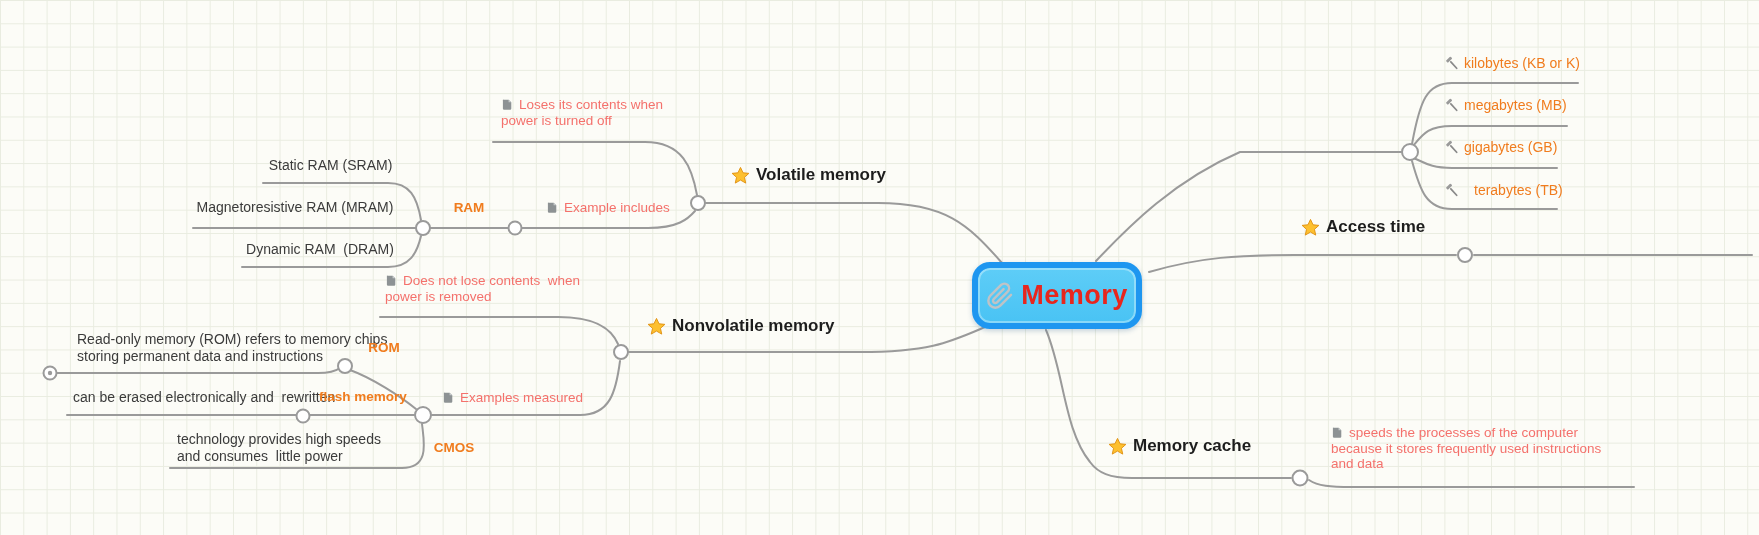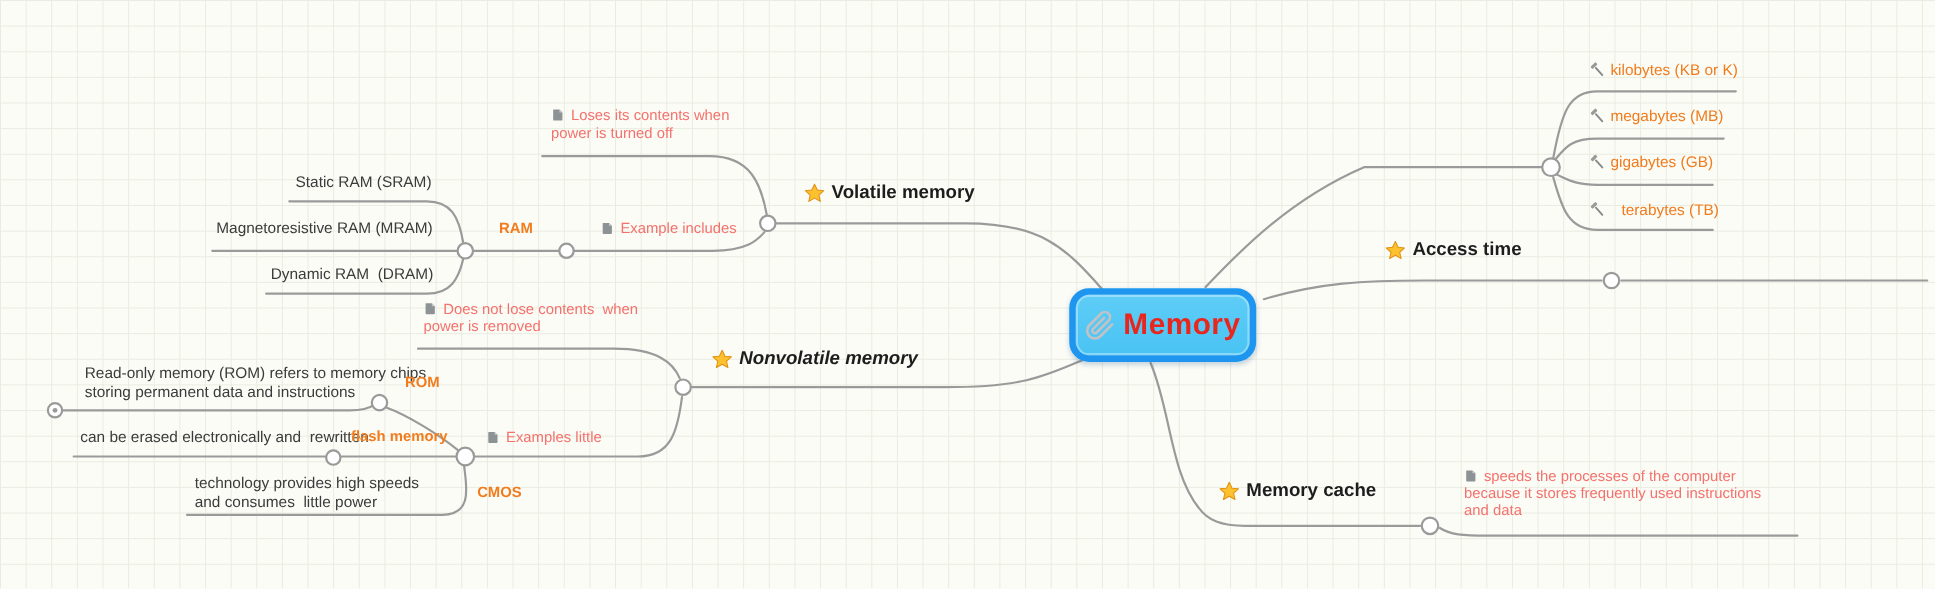--- a/index.html
+++ b/index.html
@@ -97,29 +97,29 @@
     <span class="root-label">Memory</span>
   </div>
 
   <div class="abs row" style="left:731px;top:165px;">
     <svg class="icon" style="margin:0" width="19" height="19" viewBox="0 0 24 24">
         <polygon points="12,1.8 15.2,8.6 22.6,9.3 17,14.3 18.6,21.6 12,17.8 5.4,21.6 7,14.3 1.4,9.3 8.8,8.6" fill="#fdc02f" stroke="#e09112" stroke-width="1.2" stroke-linejoin="round"></polygon>
       </svg>
     <span class="topic-label">Volatile memory</span>
   </div>
 
-  <div class="abs row" style="left:647px;top:316px;font-style:italic;">
+  <div class="abs row" style="left:647px;top:316px;">
     <svg class="icon" style="margin:0" width="19" height="19" viewBox="0 0 24 24">
         <polygon points="12,1.8 15.2,8.6 22.6,9.3 17,14.3 18.6,21.6 12,17.8 5.4,21.6 7,14.3 1.4,9.3 8.8,8.6" fill="#fdc02f" stroke="#e09112" stroke-width="1.2" stroke-linejoin="round"></polygon>
       </svg>
     <span class="topic-label">Nonvolatile memory</span>
   </div>
 
 
-  <div class="abs row" style="left:1259px;top:217px;">
+  <div class="abs row" style="left:1301px;top:217px;">
     <svg class="icon" style="margin:0" width="19" height="19" viewBox="0 0 24 24">
         <polygon points="12,1.8 15.2,8.6 22.6,9.3 17,14.3 18.6,21.6 12,17.8 5.4,21.6 7,14.3 1.4,9.3 8.8,8.6" fill="#fdc02f" stroke="#e09112" stroke-width="1.2" stroke-linejoin="round"></polygon>
       </svg>
     <span class="topic-label">Access time</span>
   </div>
 
   <div class="abs row" style="left:1108px;top:436px;">
     <svg class="icon" style="margin:0" width="19" height="19" viewBox="0 0 24 24">
         <polygon points="12,1.8 15.2,8.6 22.6,9.3 17,14.3 18.6,21.6 12,17.8 5.4,21.6 7,14.3 1.4,9.3 8.8,8.6" fill="#fdc02f" stroke="#e09112" stroke-width="1.2" stroke-linejoin="round"></polygon>
       </svg>
@@ -160,21 +160,21 @@
         <path d="M5 3h9l5 5v12a1.5 1.5 0 0 1-1.5 1.5h-12.5a1.5 1.5 0 0 1-1.5-1.5v-15A1.5 1.5 0 0 1 5 3z" fill="#8d9294"></path>
         <path d="M14 3l5 5h-5z" fill="#c6cacb"></path>
       </svg><span class="txt">Does not lose contents  when
 power is removed</span>
   </div>
 
   <div class="abs note" style="left:442px;top:390px;">
     <svg class="icon" width="13" height="13" viewBox="0 0 24 24">
         <path d="M5 3h9l5 5v12a1.5 1.5 0 0 1-1.5 1.5h-12.5a1.5 1.5 0 0 1-1.5-1.5v-15A1.5 1.5 0 0 1 5 3z" fill="#8d9294"></path>
         <path d="M14 3l5 5h-5z" fill="#c6cacb"></path>
-      </svg><span class="txt">Examples little</span>
+      </svg><span class="txt">Examples measured</span>
   </div>
 
   <div class="abs row" style="left:1445px;top:55px;gap:5px;">
     <svg class="icon" style="margin:0" width="14" height="14" viewBox="0 0 24 24">
         <rect x="2" y="4" width="11" height="5" rx="1.5" transform="rotate(-45 7 7)" fill="#9a9a9a"></rect>
         <path d="M10 10 L20 21" stroke="#8a8a8a" stroke-width="3" stroke-linecap="round"></path>
       </svg>
     <span class="byte-label">kilobytes (KB or K)</span>
   </div>
   <div class="abs row" style="left:1445px;top:97px;gap:5px;">

